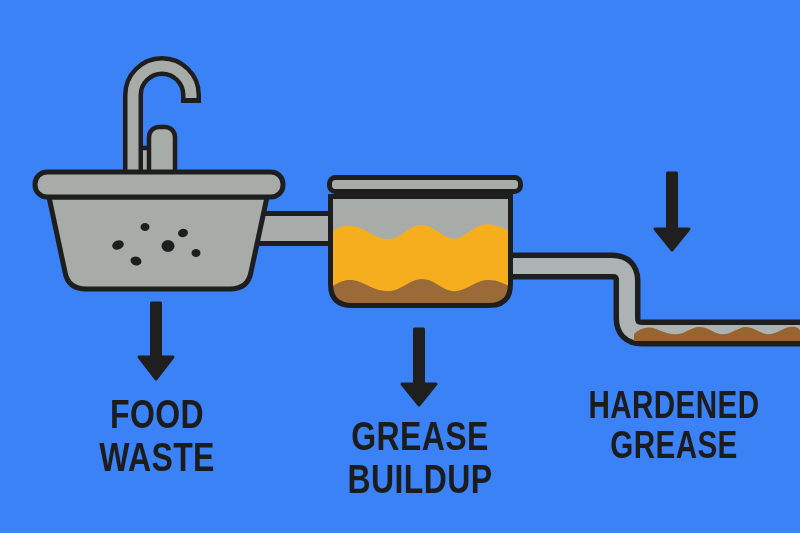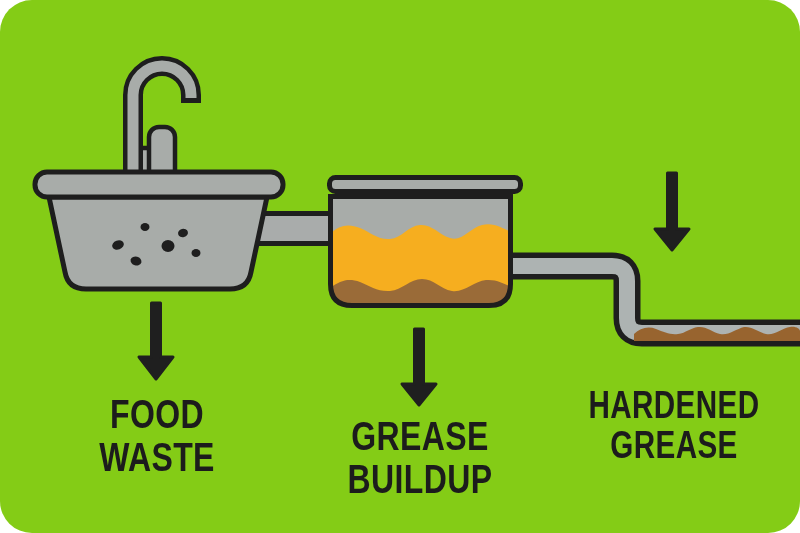--- a/index.html
+++ b/index.html
@@ -1,22 +1,21 @@
 <!DOCTYPE html>
 <html><head>
 <meta charset="utf-8">
 <style>
   html,body{margin:0;padding:0;}
   #stage{
     position:relative;
     width:800px;height:533px;
-    background:#84cc16;
+    background:#3b82f6;
     overflow:hidden;
     font-family:"Liberation Sans", sans-serif;
-    border-radius:32px;
   }
   #stage svg{position:absolute;left:0;top:0;}
   .label{
     position:absolute;
     width:220px;
     text-align:center;
     color:#1C1C1C;
     font-weight:700;
     transform:scaleX(0.78);
     transform-origin:center top;

